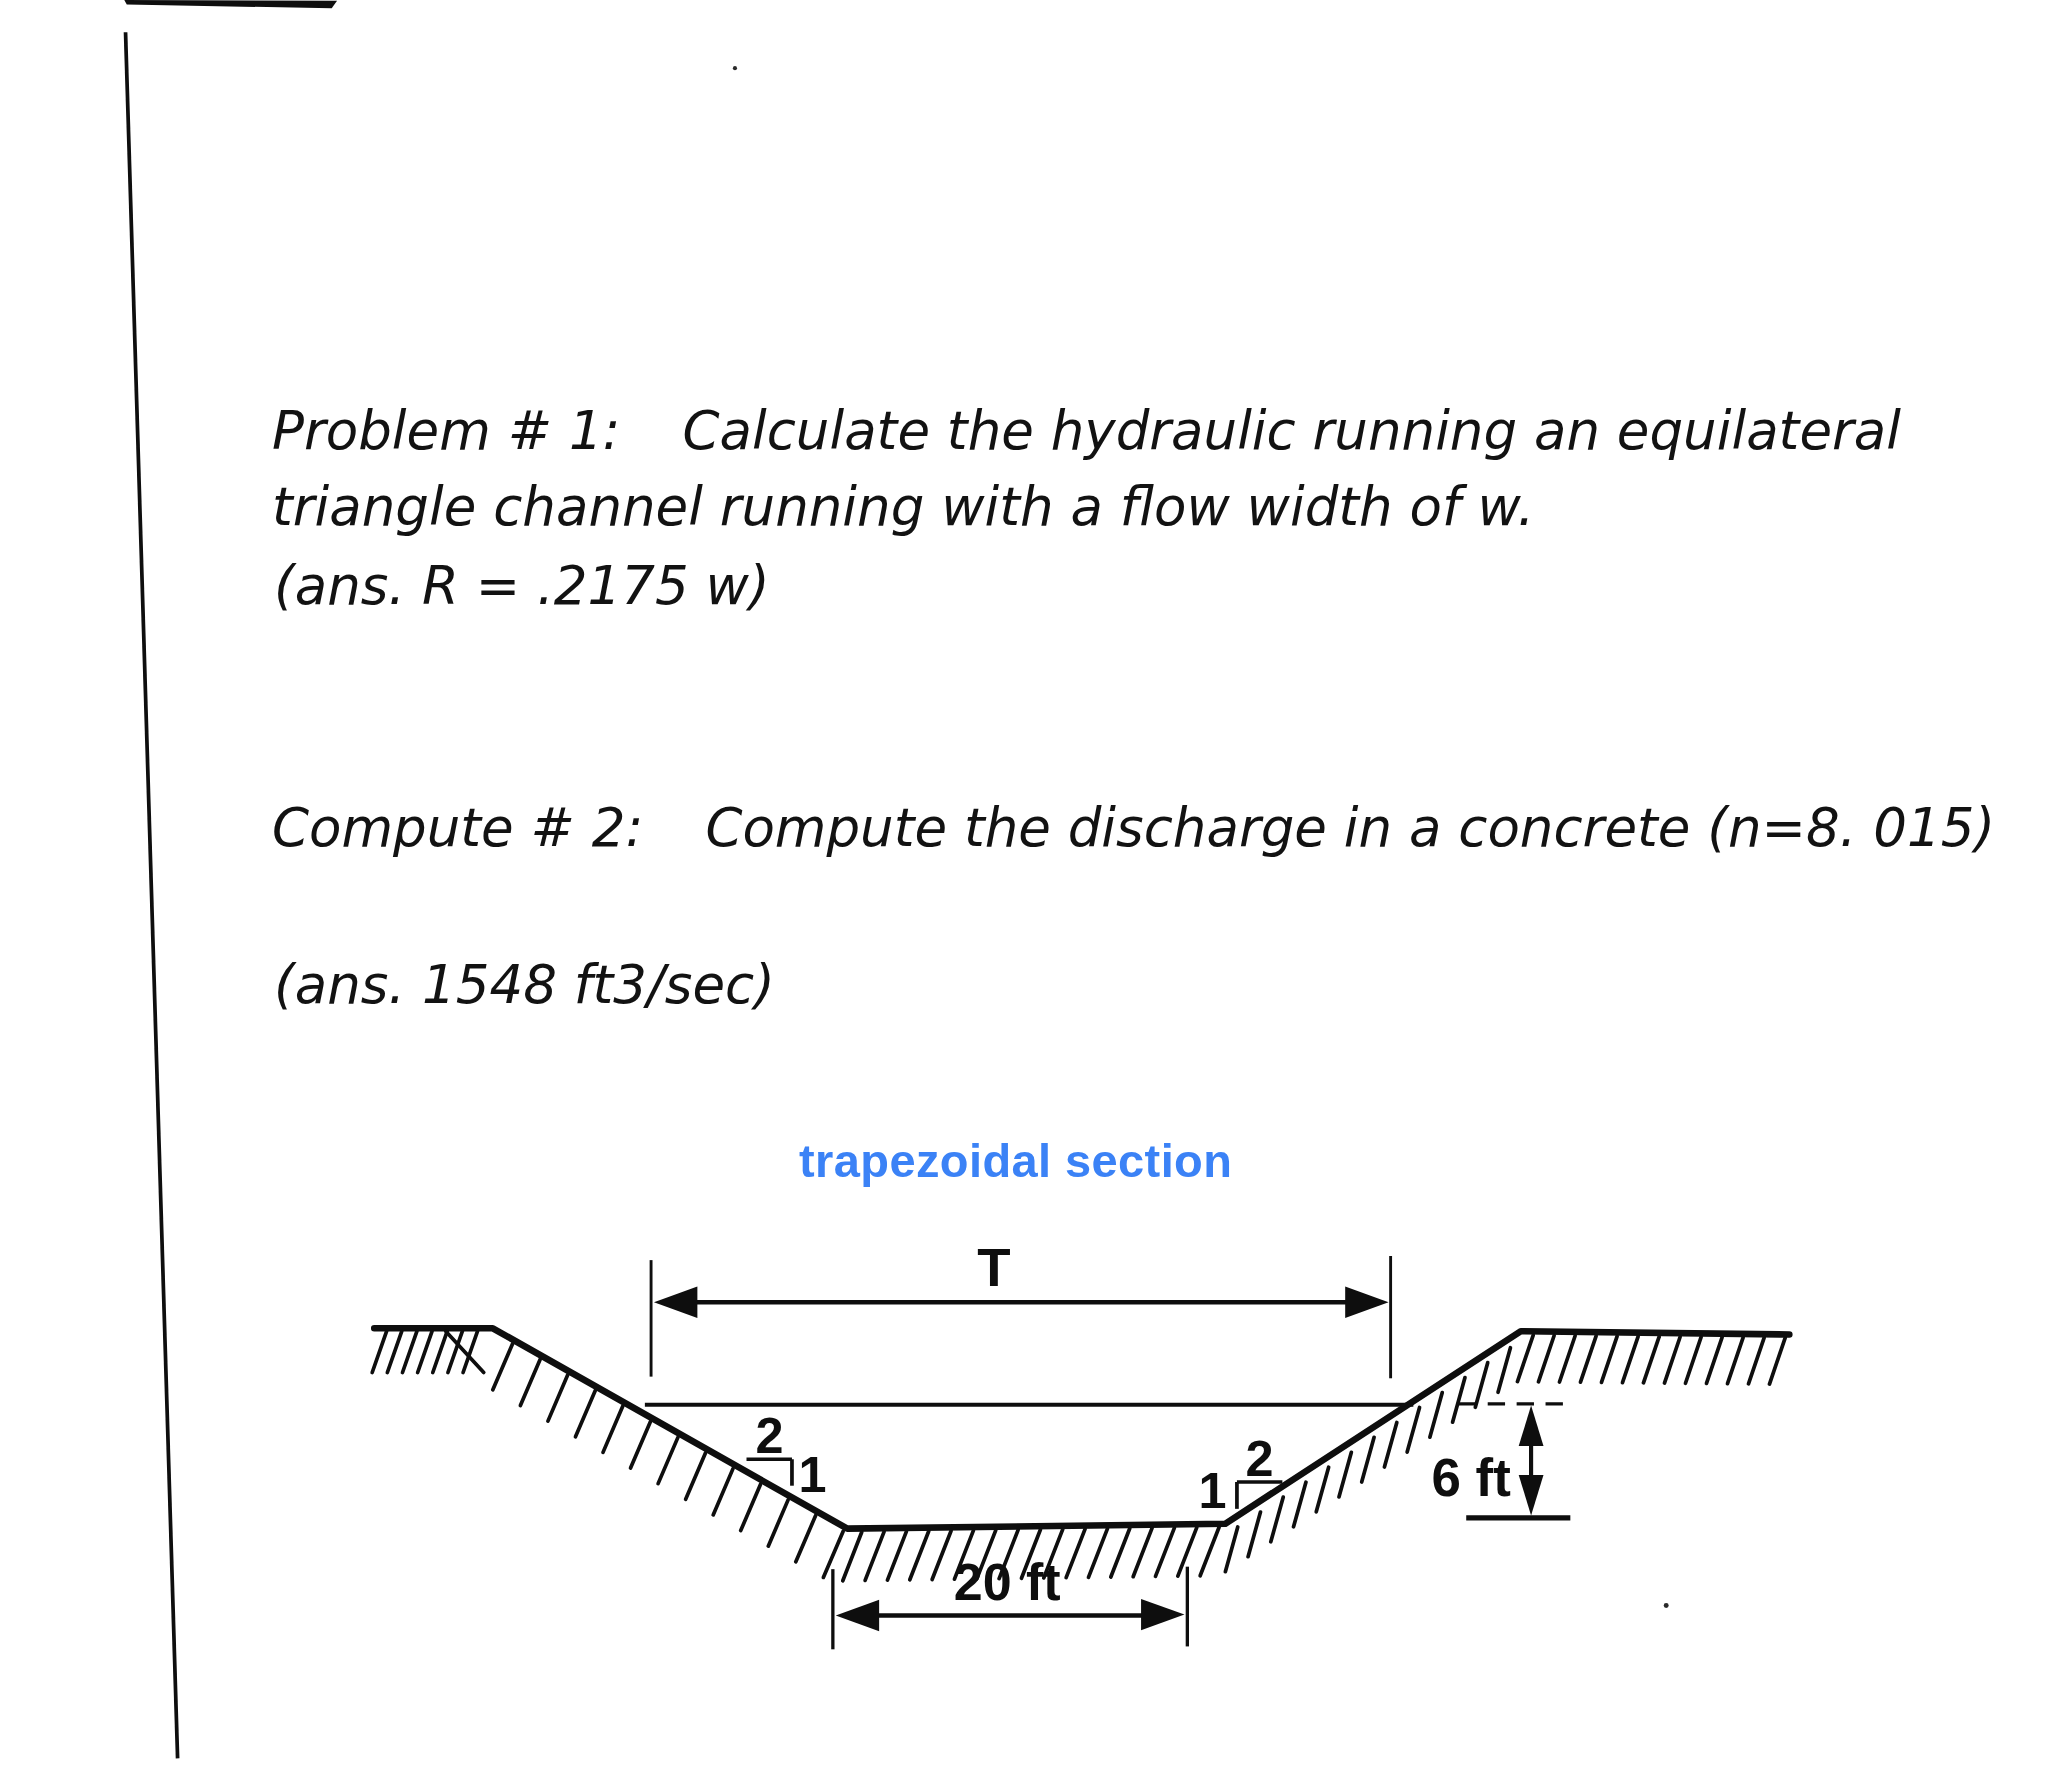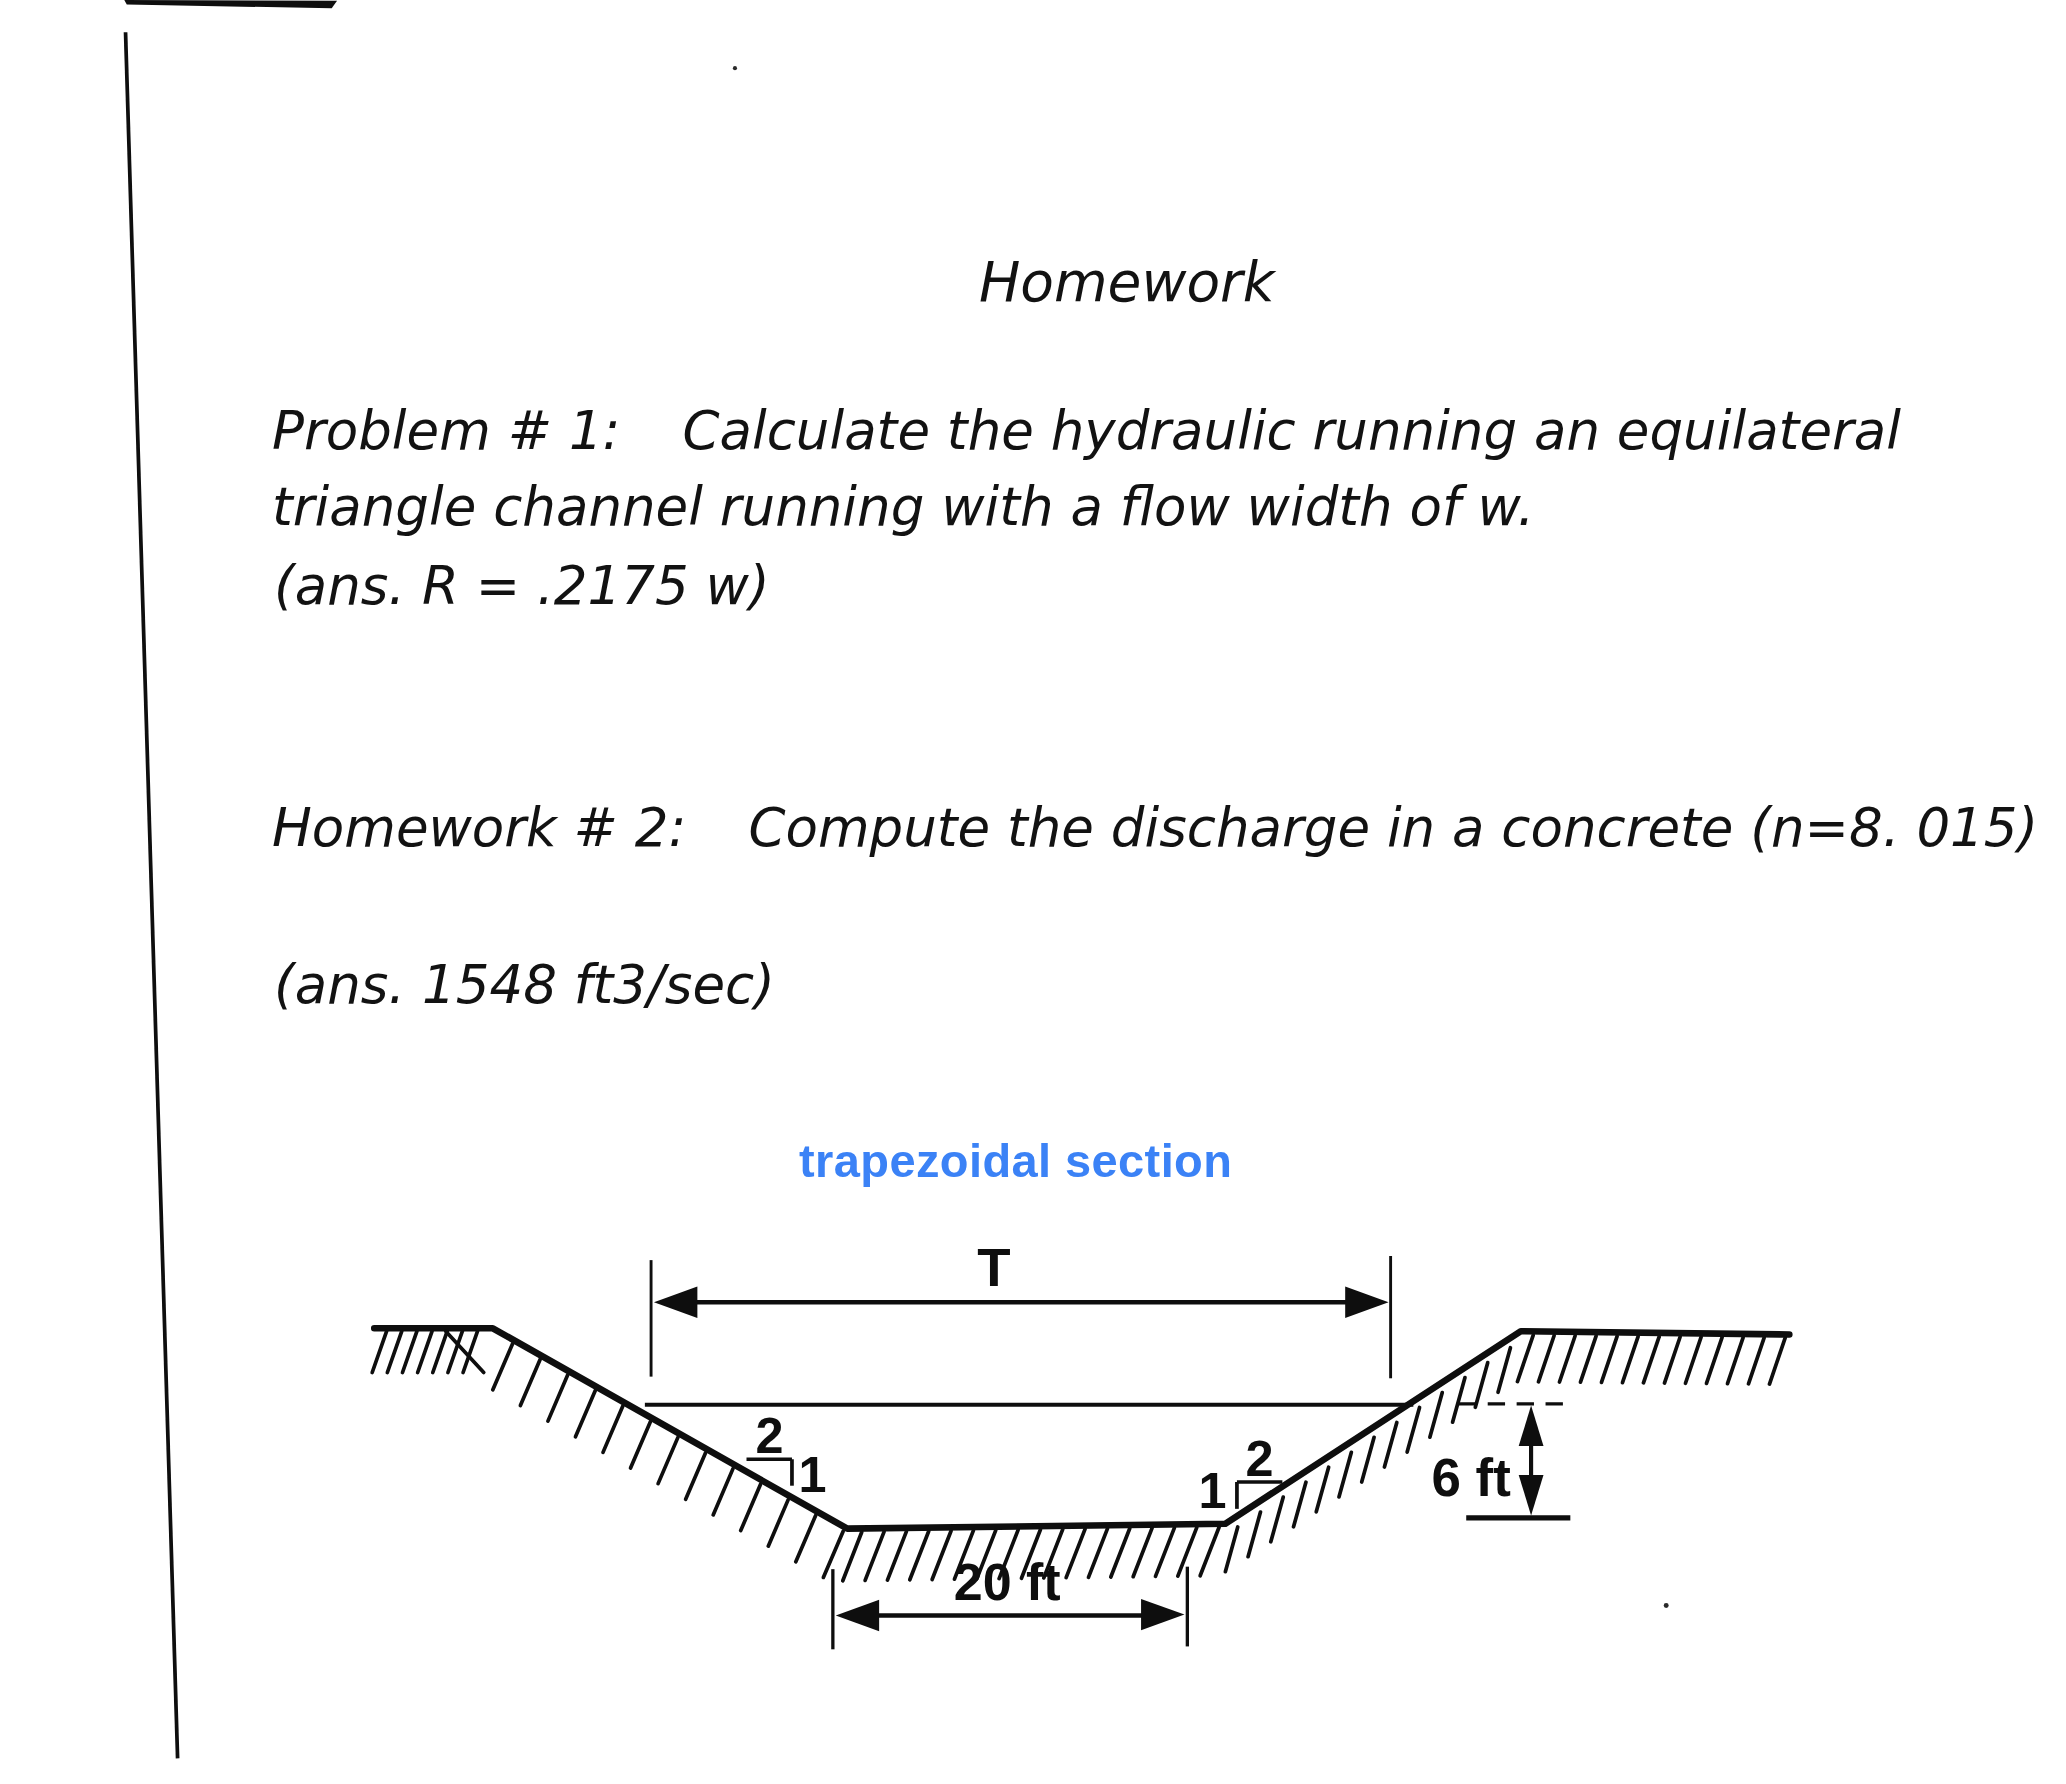--- a/index.html
+++ b/index.html
@@ -156,29 +156,28 @@
     <g>
       <line class="stroke" x1="2015" y1="3798" x2="2015" y2="3992" stroke-width="8"></line>
       <line class="stroke" x1="2873" y1="3792" x2="2873" y2="3985" stroke-width="8"></line>
       <line class="stroke" x1="2090" y1="3910" x2="2800" y2="3910" stroke-width="11"></line>
       <polygon fill="#0e0e0e" points="2022,3910 2127,3872 2127,3948"></polygon>
       <polygon fill="#0e0e0e" points="2866,3908 2761,3870 2761,3946"></polygon>
       <text class="fig-label" x="2437" y="3872" font-size="126" text-anchor="middle">20 ft</text>
     </g>
   </svg>
 
-  <div class="txt hand hand-title" style="left:979px;top:250px;">Homework</div>
 
   <div class="txt hand" style="left:272px;top:400px;">
     <span class="p-label">Problem # 1:</span><span class="p-body">Calculate the hydraulic running an equilateral</span>
   </div>
   <div class="txt hand" style="left:272px;top:476px;text-align:right;">triangle channel running with a flow width of w.</div>
   <div class="txt hand" style="left:274px;top:555px;">(ans. R = .2175 w)</div>
 
   <div class="txt hand" style="left:272px;top:797px;">
-    <span class="p-label">Homework # 2:</span><span class="p-body">Compute the discharge in a concrete (n=8. 015)</span>
+    <span class="p-label">Compute # 2:</span><span class="p-body">Compute the discharge in a concrete (n=8. 015)</span>
   </div>
   <div class="txt hand" style="left:274px;top:954px;">(ans. 1548 ft3/sec)</div>
 
   <div class="txt caption" style="left:791px;top:1133px;">trapezoidal section</div>
 
 </div>
 
 
 </body></html>

